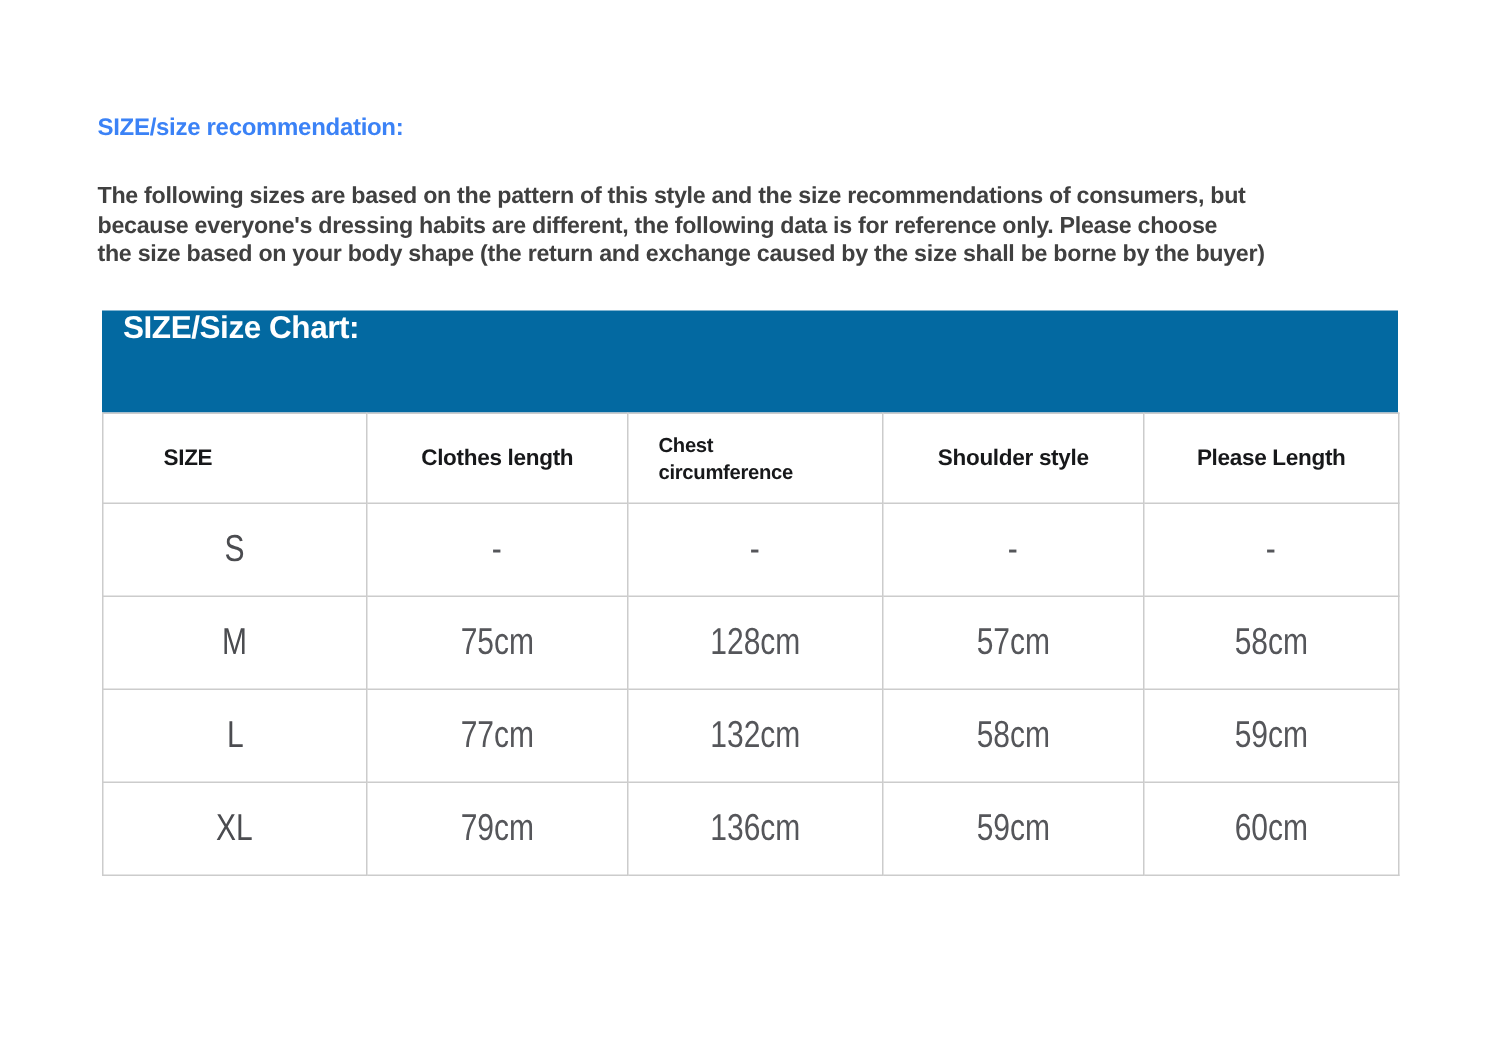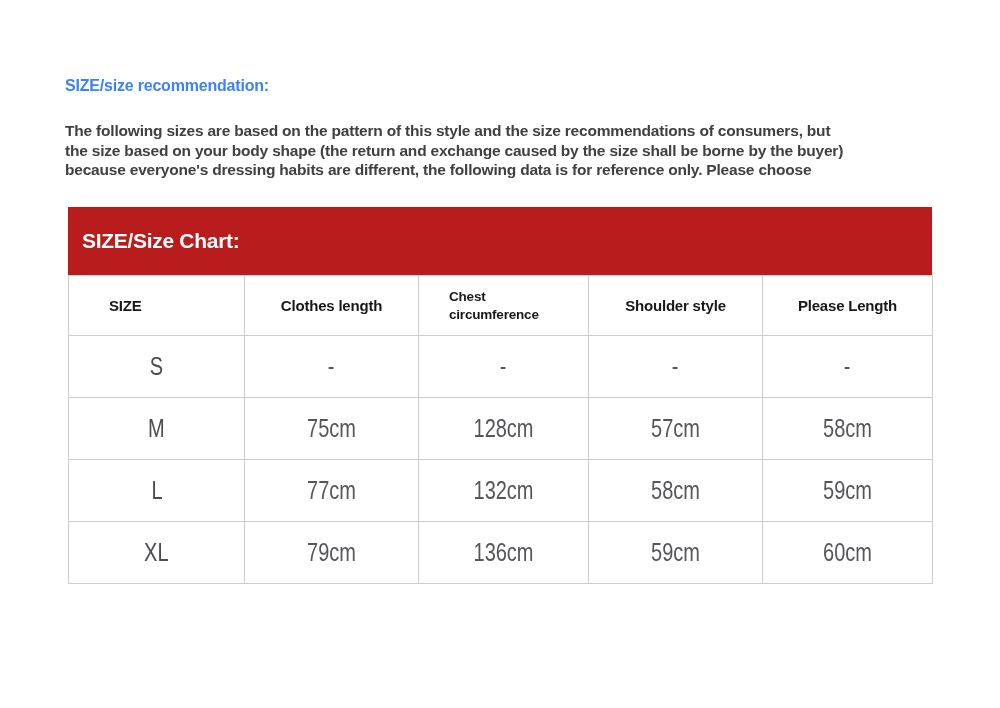--- a/index.html
+++ b/index.html
@@ -37,23 +37,23 @@
   .rec-intro .line {
     white-space: nowrap;
     line-height: 19.5px;
   }
   .banner {
     position: absolute;
     left: 68px;
     top: 207px;
     width: 864px;
     height: 68px;
-    background: #b91c1c;
+    background: #0369a1;
     display: flex;
-    align-items: center;
+    align-items: flex-start;
     box-sizing: border-box;
     padding-left: 14px;
   }
   .banner-title {
     color: #ffffff;
     font-size: 21px;
     font-weight: bold;
     letter-spacing: -0.3px;
   }
   table.size-chart {
@@ -79,21 +79,21 @@
     font-weight: bold;
     color: #17181a;
     letter-spacing: -0.2px;
   }
   th.col-header.align-left {
     text-align: left;
     padding-left: 40px;
   }
   th.col-header.chest {
     text-align: left;
-    padding-left: 30px;
+    padding-left: 20px;
     font-size: 13.5px;
     margin-left: 36px;
   }
   th.col-header.chest .wrap {
     display: inline-block;
     width: 112px;
     line-height: 18px;
     text-align: left;
   }
   td.size-label-cell {
@@ -115,22 +115,22 @@
 </style>
 </head>
 <body>
 
 <div class="page">
 
   <div class="rec-heading">SIZE/size recommendation:</div>
 
   <div class="rec-intro">
     <div class="line">The following sizes are based on the pattern of this style and the size recommendations of consumers, but</div>
+    <div class="line">because everyone's dressing habits are different, the following data is for reference only. Please choose</div>
     <div class="line">the size based on your body shape (the return and exchange caused by the size shall be borne by the buyer)</div>
-    <div class="line">because everyone's dressing habits are different, the following data is for reference only. Please choose</div>
   </div>
 
   <div class="banner">
     <span class="banner-title">SIZE/Size Chart:</span>
   </div>
 
   <table class="size-chart">
     <colgroup>
       <col style="width:176px">
       <col style="width:174px">

